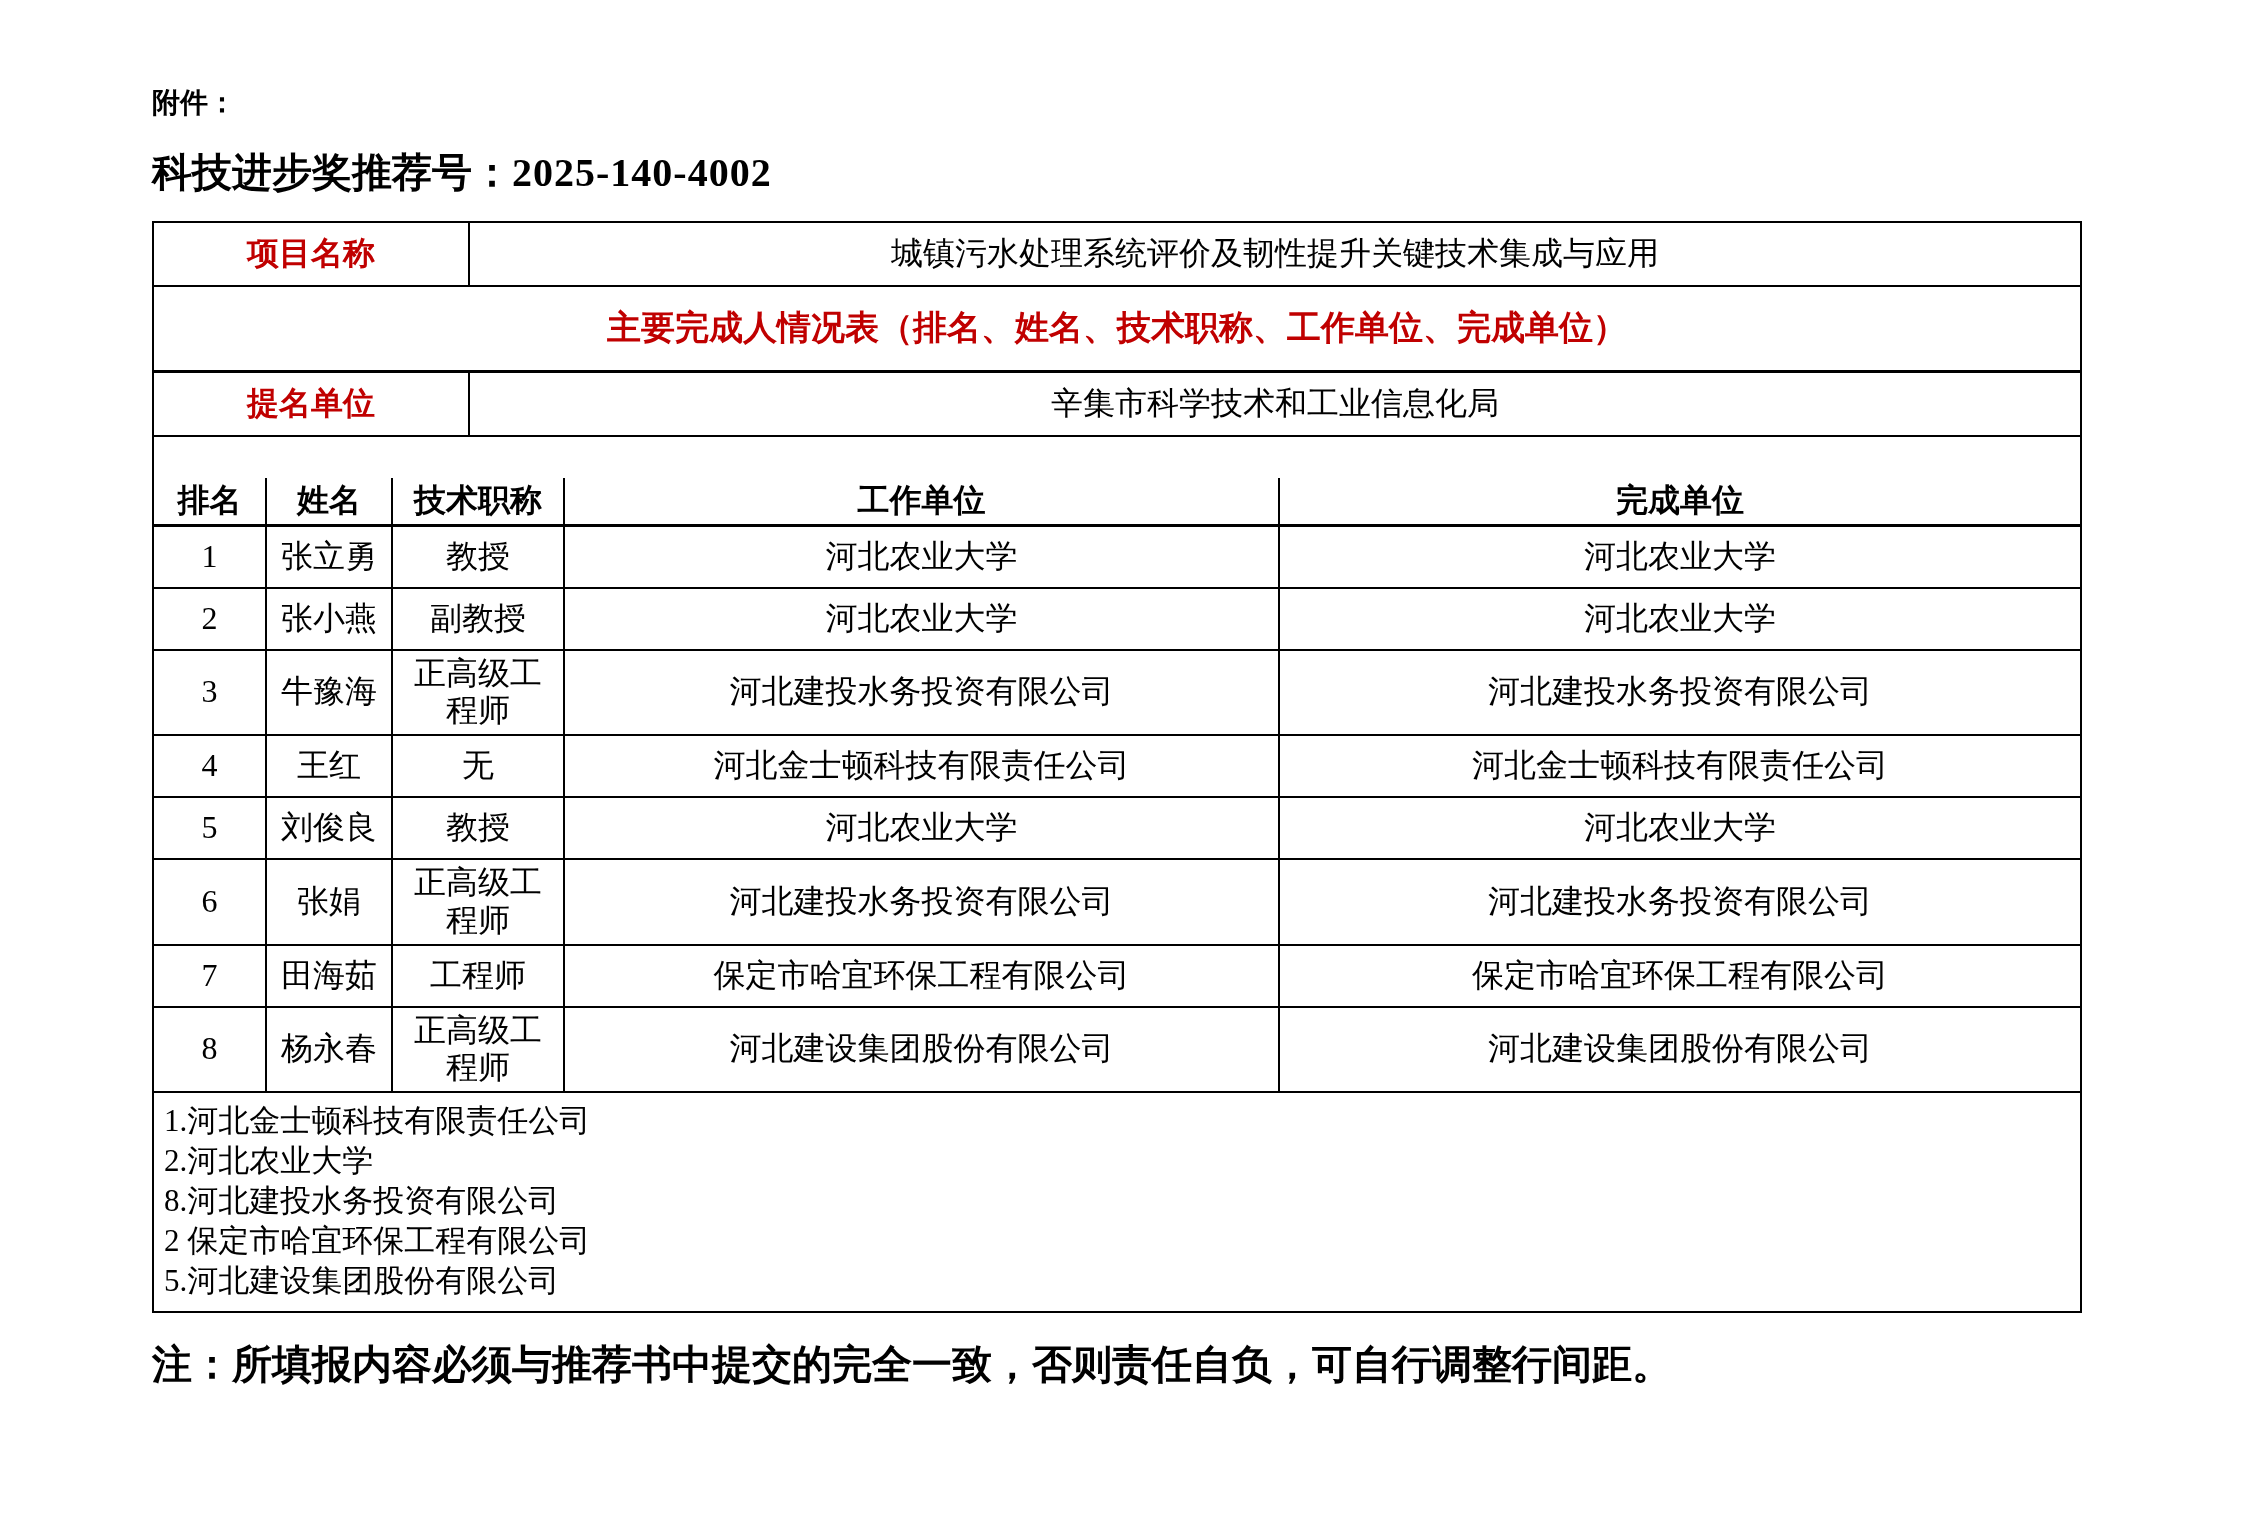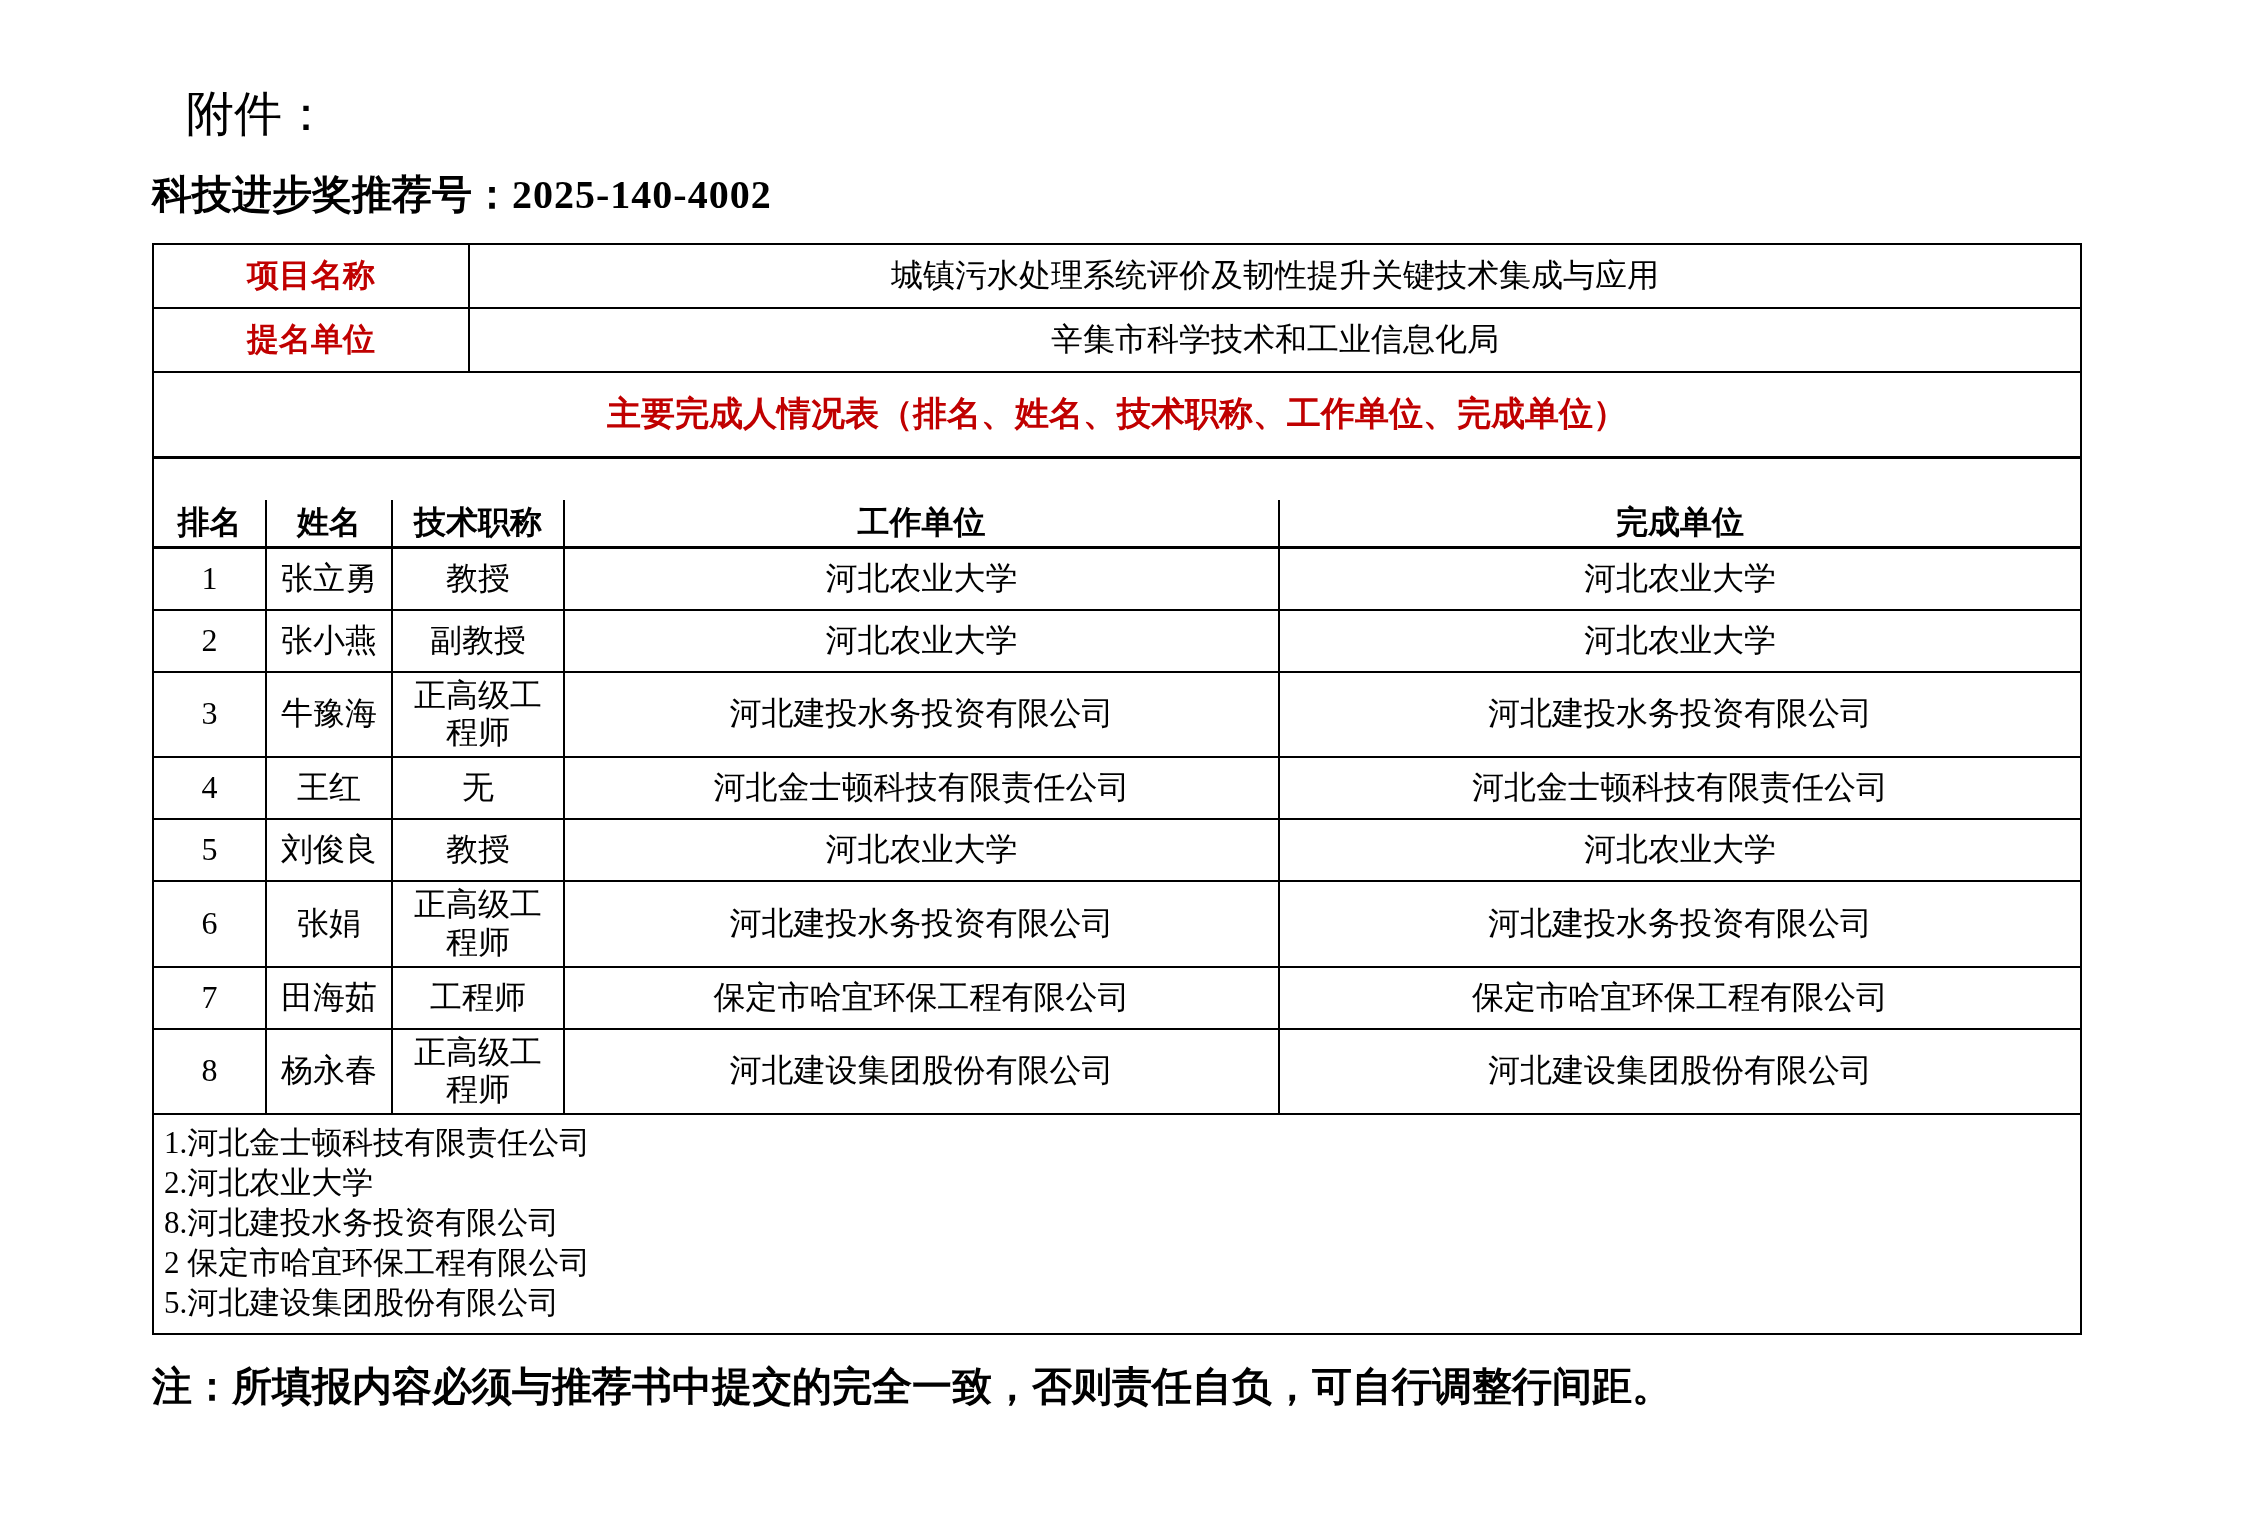--- a/index.html
+++ b/index.html
@@ -6,21 +6,21 @@
   * { box-sizing: border-box; margin: 0; padding: 0; }
   html,body { background: #ffffff; }
   body {
     width: 2245px; height: 1523px;
     font-family: "Liberation Serif", "DejaVu Serif", serif;
     color: var(--ink);
     overflow: hidden;
   }
   .content { padding: 88px 0 0 152px; width: 2082px; }
 
-  .attachment { font-size: 48px; font-weight: normal; line-height: 1.1; margin-left: 34px; }
+  .attachment { font-size: 28px; font-weight: bold; line-height: 1.1; }
   .recno-line { margin-top: 32px; font-size: 40px; font-weight: bold; line-height: 1.1; }
   .recno-line .num { font-family: "Liberation Serif", serif; letter-spacing: 1px; }
 
   .doc-table {
     margin-top: 26px;
     width: 1930px;
     border: 2px solid var(--ink);
   }
   .row { display: flex; border-bottom: 2px solid var(--ink); }
   .row:last-child { border-bottom: none; }
@@ -76,27 +76,27 @@
     <span>科技进步奖推荐号：</span><span class="num">2025-140-4002</span>
   </div>
 
   <div class="doc-table">
 
     <div class="row kv-row">
       <div class="cell kv-label">项目名称</div>
       <div class="cell kv-value">城镇污水处理系统评价及韧性提升关键技术集成与应用</div>
     </div>
 
+    <div class="row title-row">
+      <div class="title-cell">主要完成人情况表（排名、姓名、技术职称、工作单位、完成单位）</div>
+    </div>
+
     <div class="row kv-row">
       <div class="cell kv-label">提名单位</div>
       <div class="cell kv-value">辛集市科学技术和工业信息化局</div>
-    </div>
-
-    <div class="row title-row">
-      <div class="title-cell">主要完成人情况表（排名、姓名、技术职称、工作单位、完成单位）</div>
     </div>
 
     <div class="row header-row">
       <div class="cell c-rank">排名</div>
       <div class="cell c-name">姓名</div>
       <div class="cell c-title">技术职称</div>
       <div class="cell c-work">工作单位</div>
       <div class="cell c-comp">完成单位</div>
     </div>
 

